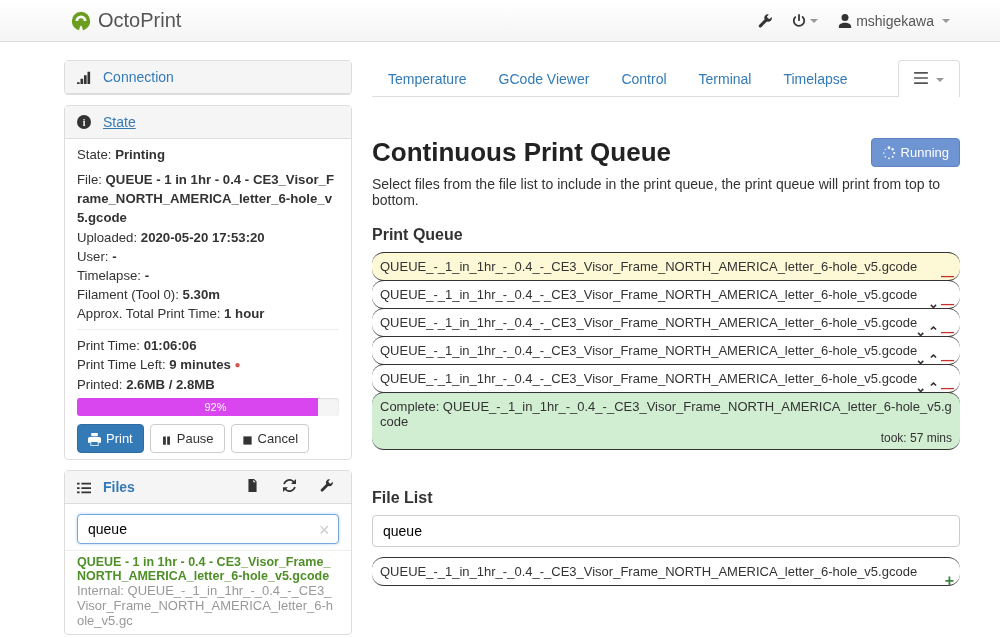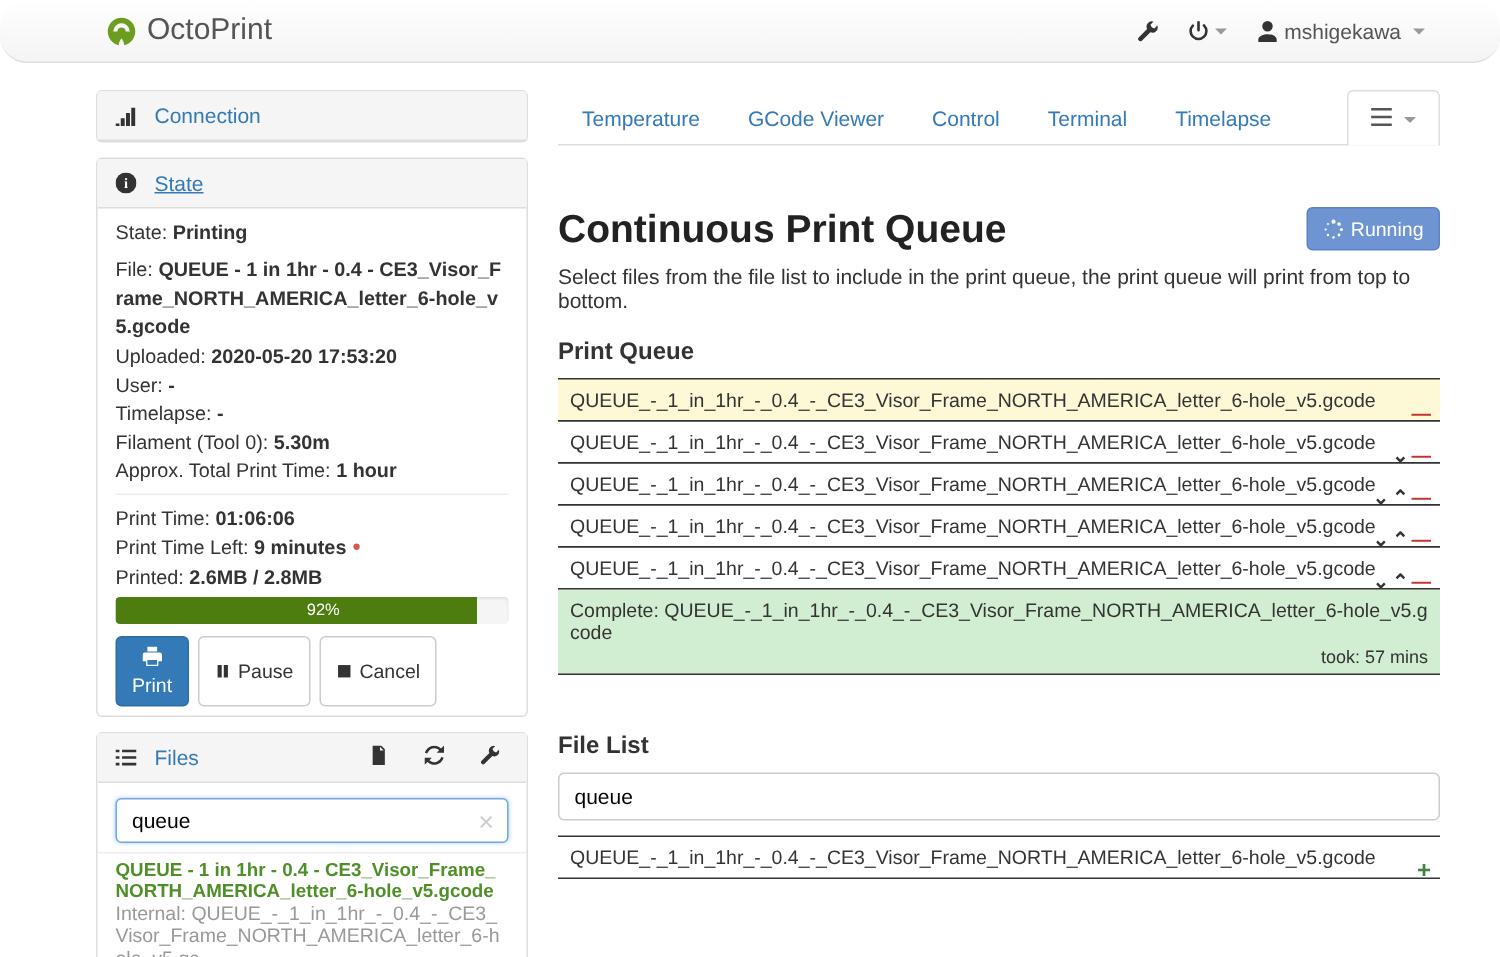--- a/index.html
+++ b/index.html
@@ -13,21 +13,20 @@
   a { color: #337ab7; text-decoration: none; }
 
   
   .navbar {
     background: linear-gradient(#fff, #f4f4f4);
     border-bottom: 1px solid #ddd;
     height: 42px;
     display: flex;
     align-items: center;
     padding: 0 40px 0 70px;
-    border-radius: 18px;
   }
   .brand {
     display: flex;
     align-items: center;
     font-size: 20px;
     font-weight: 500;
     color: #555;
   }
   .brand svg { margin-right: 6px; }
   .nav-spacer { flex: 1; }
@@ -81,46 +80,46 @@
     height: 18px;
     background: #f5f5f5;
     border-radius: 3px;
     overflow: hidden;
     box-shadow: inset 0 1px 2px rgba(0,0,0,.1);
     margin: 4px 0 8px;
     position: relative;
   }
   .progress-bar {
     height: 100%;
-    background: #4d7c0f;
+    background: #d946ef;
     color: #fff;
     font-size: 11px;
     text-align: center;
     line-height: 18px;
     padding-left: 36px;
   }
 
   .btn-row { display: flex; gap: 6px; margin-top: 6px; }
   .btn {
     display: inline-flex;
-    align-items: center;
+    align-items: flex-end;
     gap: 5px;
     padding: 6px 10px;
     border: 1px solid #ccc;
     border-radius: 4px;
     background: #fff;
     color: #333;
     cursor: pointer;
     font-size: 13px;
     font-weight: 500;
   }
-  .btn-primary { background: #337ab7; border-color: #2e6da4; color: #fff; flex-direction: column; }
+  .btn-primary { background: #337ab7; border-color: #2e6da4; color: #fff; }
   .btn-info { background: #6f94d2; border-color: #5b83c6; color: #fff; }
 
-  .files-heading { display: flex; align-items: center; }
+  .files-heading { display: flex; align-items: flex-end; font-weight: bold; }
   .files-heading .spacer { flex: 1; }
   .files-heading .tool-icon { padding: 0 6px; color: #333; cursor: pointer; }
 
   .search-wrap { padding: 10px 12px 6px; }
   .search-input {
     width: 100%;
     padding: 6px 28px 6px 10px;
     border: 1px solid #7aa7d9;
     border-radius: 4px;
     box-shadow: 0 0 3px rgba(102,175,233,.6);
@@ -174,20 +173,21 @@
   h4 { font-size: 16px; font-weight: 600; margin: 14px 0 8px; }
 
   .queue-item, .filelist-item {
     border-top: 1px solid #333;
     border-bottom: 1px solid #333;
     padding: 6px 8px;
     font-size: 13px;
     margin-bottom: -1px;
     position: relative;
     word-break: break-all;
+    border-radius: 12px;
   }
   .queue-item.current { background: #fdf8d6; }
   .queue-item.complete { background: #d2eed2; padding-bottom: 20px; border-top: 1px solid #333; }
   .queue-item .took { position: absolute; right: 8px; bottom: 4px; font-size: 12px; color: #333; }
 
   .row-controls {
     position: absolute;
     right: 6px;
     bottom: -1px;
     display: flex;

